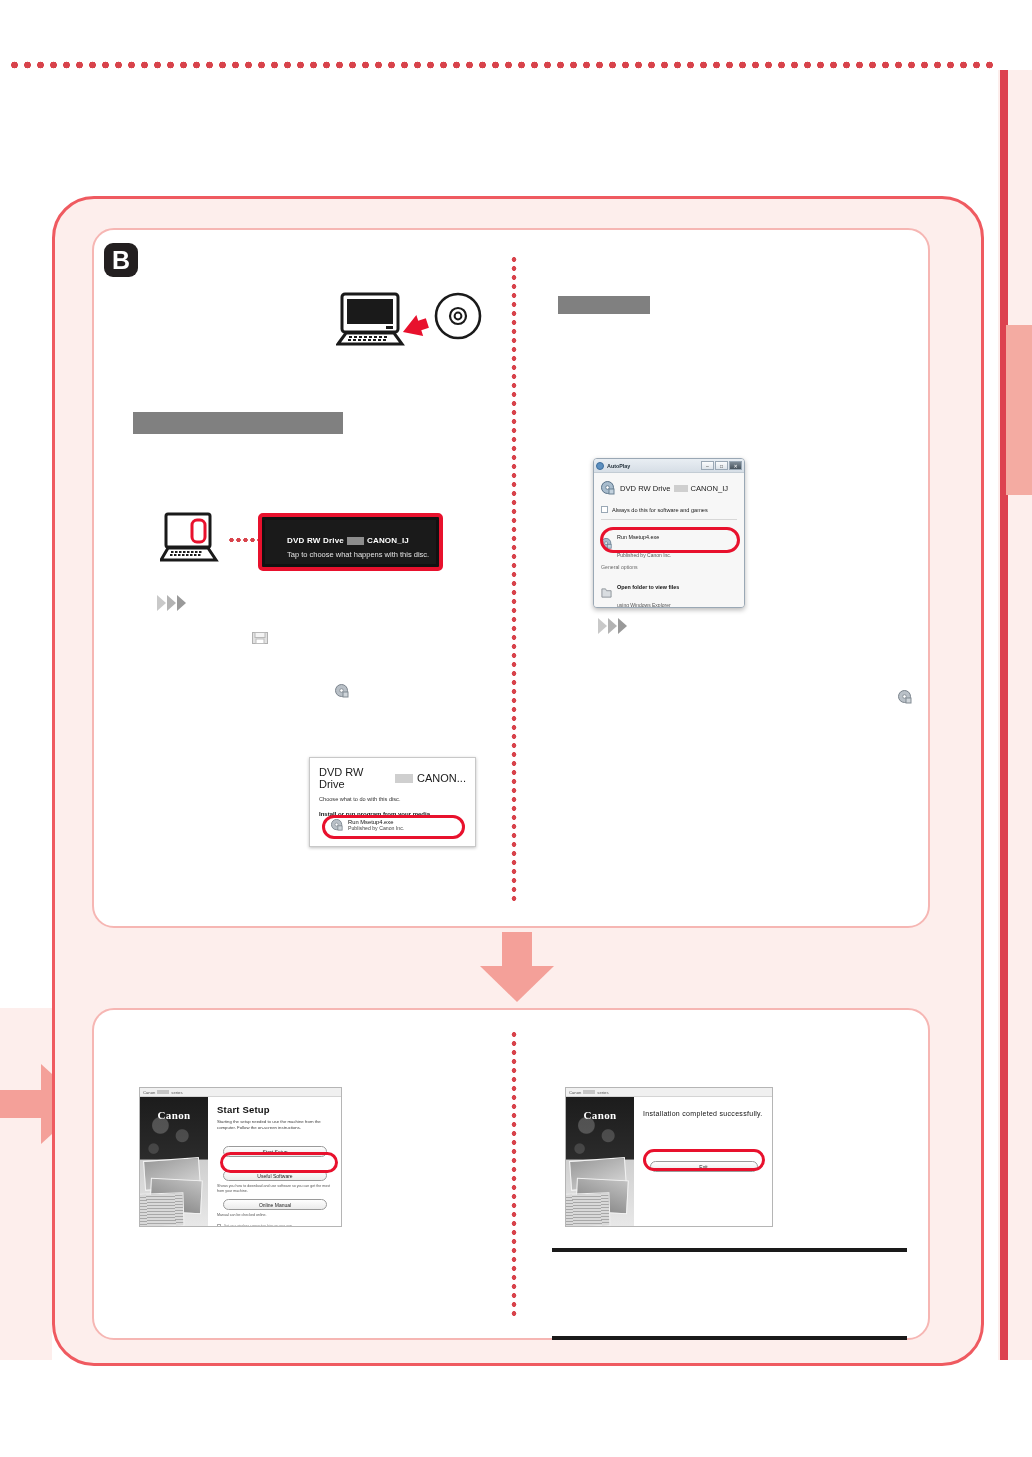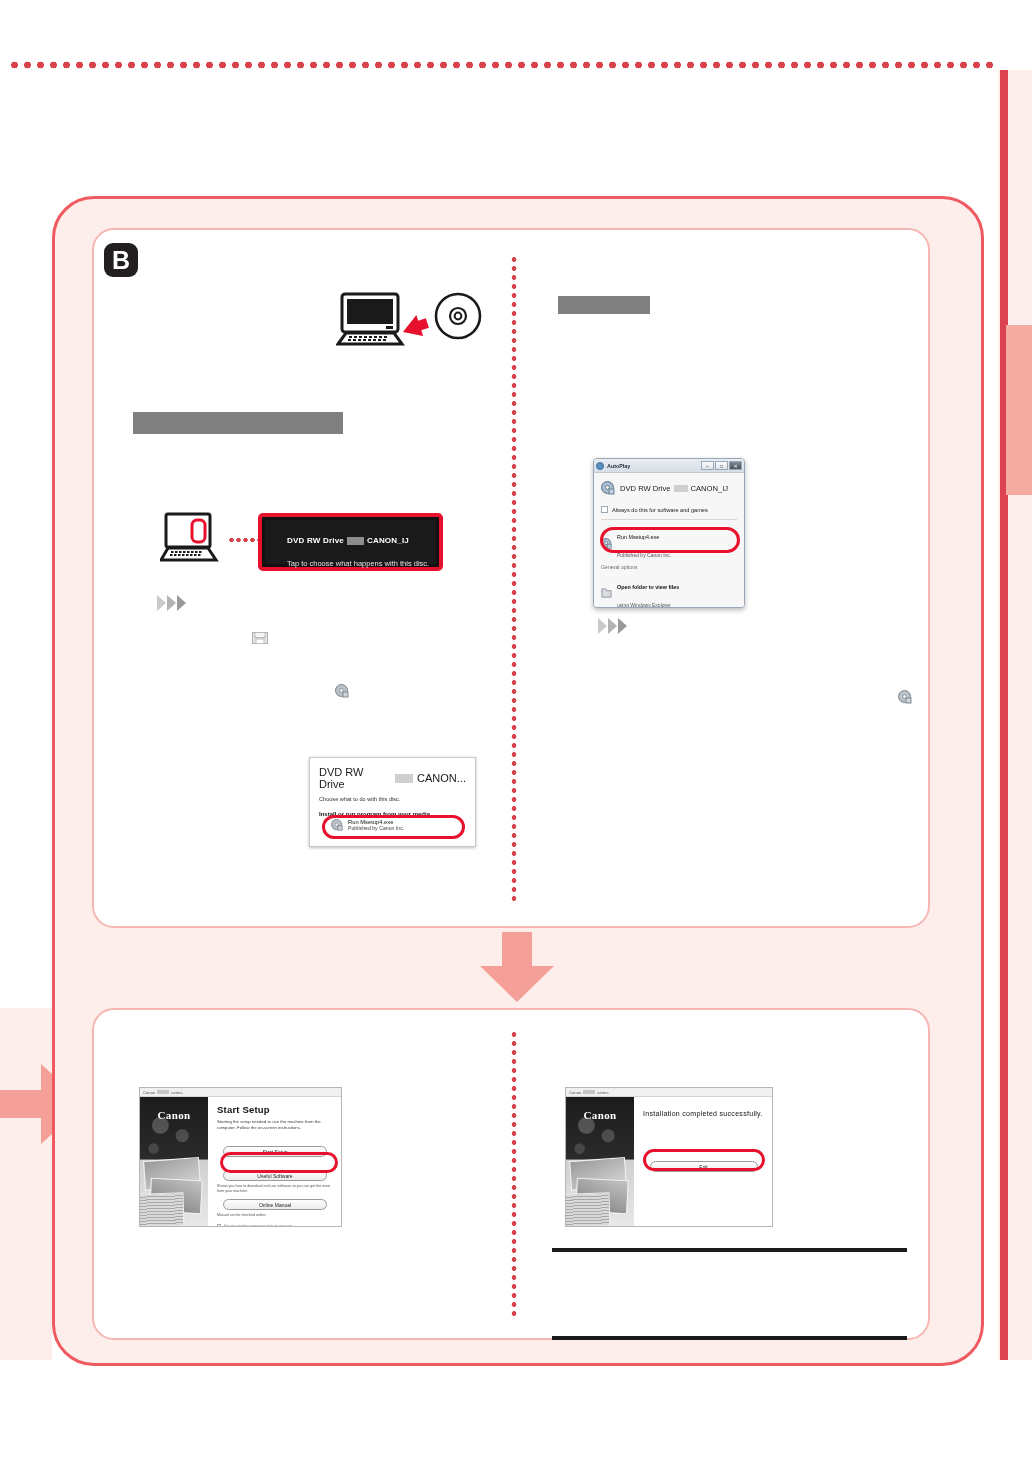--- a/index.html
+++ b/index.html
@@ -95,21 +95,21 @@
     position: absolute; left: 258px; top: 513px; width: 185px; height: 58px;
     border: 4px solid #e8112d; border-radius: 5px; background: #111;
     padding: 3px;
   }
   .toast-inner {
     width: 100%; height: 100%; background: #1a1a1a;
     color: #ffffff; padding: 16px 0 0 22px;
   }
   .toast-title { font-size: 8px; font-weight: bold; letter-spacing: .2px; display:flex; align-items:center; gap:3px;}
   .toast-title .redact { display:inline-block; width: 17px; height: 8px; background:#8d8d8d; }
-  .toast-sub { font-size: 7.5px; margin-top: 14px; color: #e2e2e2; }
+  .toast-sub { font-size: 7.5px; margin-top: 5px; color: #e2e2e2; }
 
   
   .chevrons { position: absolute; display: flex; gap: 1px; }
   #chev-left  { left: 157px; top: 595px; }
   #chev-right { left: 598px; top: 618px; }
   .chev { width: 0; height: 0; border-top: 8px solid transparent; border-bottom: 8px solid transparent; border-left: 9px solid #c9c9c9; }
   .chev.c2 { border-left-color: #b3b3b3; }
   .chev.c3 { border-left-color: #999999; }
 
   

